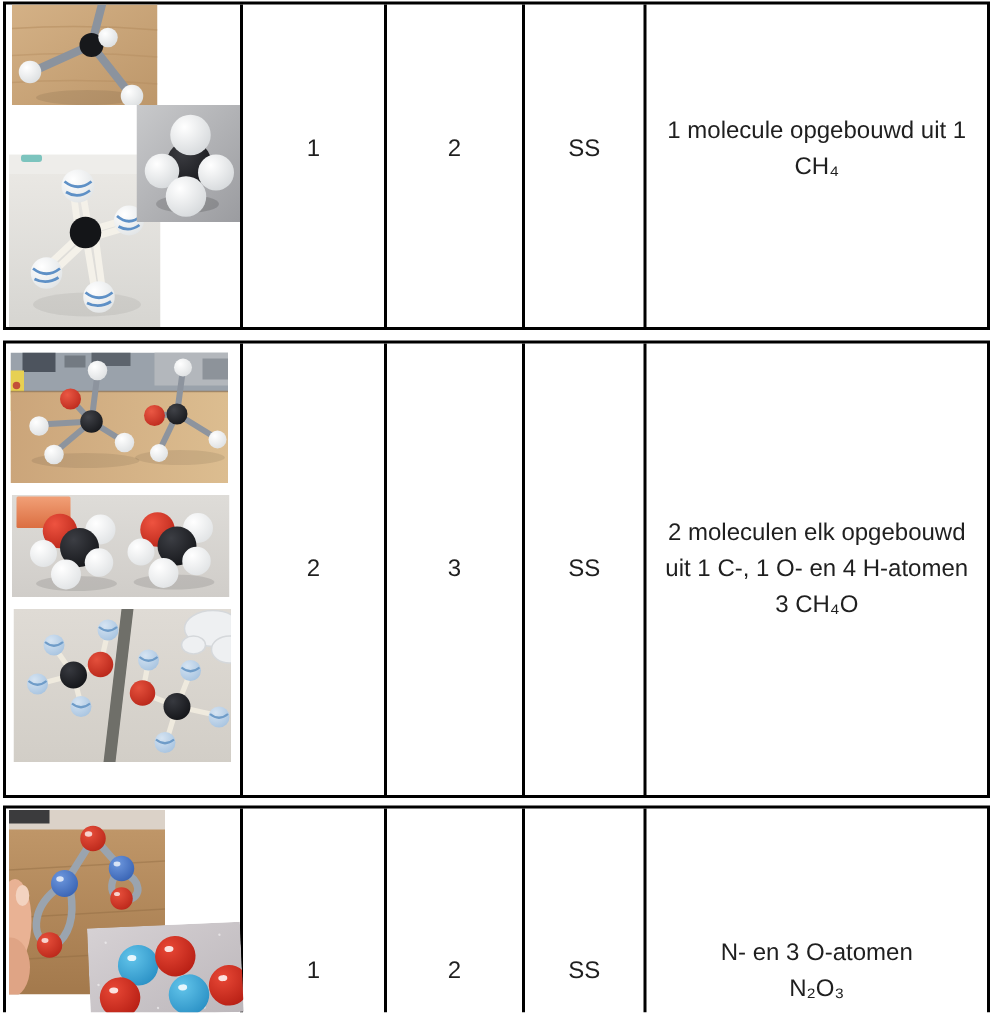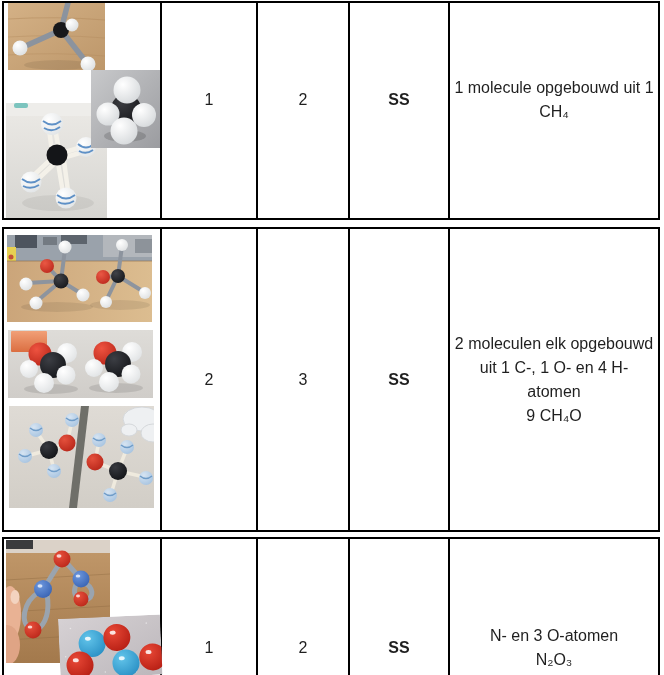--- a/index.html
+++ b/index.html
@@ -7,21 +7,21 @@
         font-family:"Liberation Sans","DejaVu Sans",sans-serif;color:#1f1f1f;}
   .trow{position:absolute;left:2px;width:658px;border:2px solid #000;box-sizing:border-box;
         display:flex;background:#fff;}
   .row1{top:1px;height:219px;}
   .row2{top:227px;height:305px;}
   .row3{top:537px;height:222px;}
   .cell{box-sizing:border-box;display:flex;align-items:center;justify-content:center;
         text-align:center;font-size:16px;}
   .cell + .cell{border-left:2px solid #000;}
   .photos{width:156px;position:relative;display:block;}
-  .c2{width:96px;}.c3{width:92px;}.c4{width:100px;font-weight:bold;}
+  .c2{width:96px;}.c3{width:92px;}.c4{width:81px;}
   .desc{flex:1;display:flex;flex-direction:column;justify-content:center;align-items:center;
         line-height:24px;padding:0 4px;}
   .row1 .pad-up{padding-bottom:22px;}
   .photo{position:absolute;margin:0;line-height:0;}
   .photo svg{display:block;}
   .pA{left:4px;top:0;z-index:1;}
   .pB{left:87px;top:67px;z-index:3;}
   .pC{left:2px;top:100px;z-index:2;}
   .pD{left:3px;top:6px;}
   .pE{left:4px;top:101px;}
@@ -334,21 +334,21 @@
     </div>
     <div class="cell c3">
       <span>3</span>
     </div>
     <div class="cell c4">
       <span>SS</span>
     </div>
     <div class="cell desc">
       <div>2 moleculen elk opgebouwd</div>
       <div>uit 1 C-, 1 O- en 4 H-atomen</div>
-      <div>9 CH₄O</div>
+      <div>3 CH₄O</div>
     </div>
   </section>
 
   <section class="trow row3">
     <div class="cell photos">
 
       <figure class="photo pG" aria-label="ball-and-stick model of dinitrogen trioxide held in hand above wooden table">
         <svg width="104" height="123" viewBox="0 0 104 123">
           <defs>
             <linearGradient id="gW" x1="0" y1="0" x2="0" y2="1">

